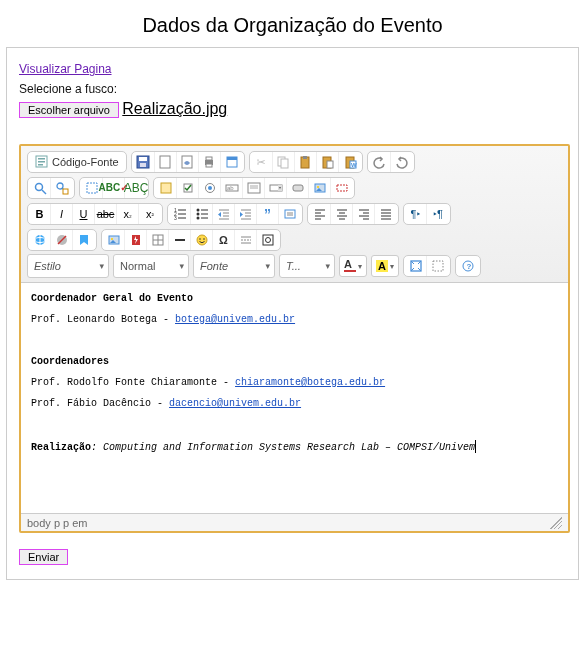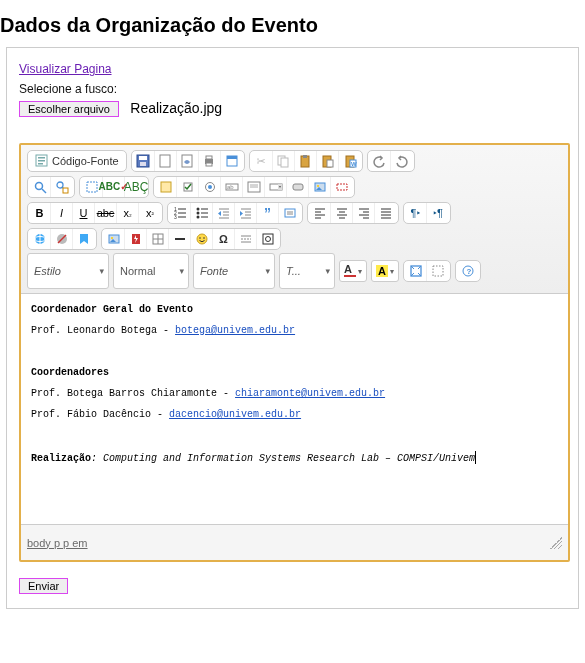--- a/index.html
+++ b/index.html
@@ -5,23 +5,23 @@
   * { box-sizing: border-box; }
   body {
     margin: 0;
     font-family: Verdana, Arial, sans-serif;
     font-size: 12px;
     background: #fff;
     color: #000;
     width: 585px;
   }
   h2.page-title {
-    text-align: left;
+    text-align: center;
     font-family: Verdana, Arial, sans-serif;
-    font-weight: bold;
+    font-weight: normal;
     font-size: 20px;
     margin: 14px 0 10px 0;
     color: #000;
   }
   .panel {
     border: 1px solid #ccc;
     margin: 0 6px 6px 6px;
     padding: 14px 8px 14px 12px;
     background: #fff;
   }
@@ -37,22 +37,23 @@
   }
   button.native {
     font-family: Arial, sans-serif;
     font-size: 11px;
     padding: 1px 8px;
     background: #efefef;
     border: 1px solid #d946ef;
     cursor: pointer;
   }
   .filename {
-    font-size: 14px;
-    margin-left: 8px;
+    font-size: 16px;
+    margin-left: 0;
+    text-decoration: underline;
   }
 
   
   .ckeditor {
     border: 2px solid #e3b04b;
     border-radius: 2px;
     margin-top: 26px;
     background: #fff;
   }
   .ck-toolbar {
@@ -104,21 +105,21 @@
   }
   .ck-select {
     display: inline-flex;
     align-items: center;
     justify-content: space-between;
     border: 1px solid #ccc;
     background: #fff;
     border-radius: 3px;
     padding: 0 4px 0 6px;
     margin-right: 4px;
-    height: 36px;
+    height: 24px;
     font-size: 11px;
     font-style: italic;
     color: #555;
     cursor: pointer;
     min-width: 56px;
   }
   .ck-select .sel-label { overflow: hidden; text-overflow: ellipsis; white-space: nowrap; }
   .ck-select .caret { font-size: 9px; color: #666; margin-left: 4px; font-style: normal; }
   .ck-txtcolor, .ck-bgcolor {
     display: inline-flex; align-items: center; gap:2px;
@@ -144,22 +145,21 @@
 
   .ck-footer {
     background: #f5f5f5;
     border-top: 1px solid #ccc;
     font-size: 11px;
     color: #6a6a6a;
     padding: 3px 6px;
     display: flex;
     justify-content: space-between;
     align-items: center;
-    height: 36px;
-    text-decoration: underline;
+    height: 18px;
   }
   .ck-footer .resize {
     width: 12px; height: 12px;
     background:
       linear-gradient(135deg, transparent 0 50%, #aaa 50% 55%, transparent 55% 65%, #aaa 65% 70%, transparent 70% 80%, #aaa 80% 85%, transparent 85%);
     cursor: nwse-resize;
   }
 
   .after-editor { margin-top: 16px; }
   .back-link { margin-top: 8px; }
@@ -577,21 +577,21 @@
     </div>
 
     <div class="ck-content">
       <p class="strong">Coordenador Geral do Evento</p>
       <p>
         <span>Prof. Leonardo Botega - </span><a href="#">botega@univem.edu.br</a>
       </p>
       <p>&nbsp;</p>
       <p class="strong">Coordenadores</p>
       <p>
-        <span>Prof. Botega Barros Chiaramonte - </span><a href="#">chiaramonte@univem.edu.br</a>
+        <span>Prof. Rodolfo Fonte Chiaramonte - </span><a href="#">chiaramonte@botega.edu.br</a>
       </p>
       <p>
         <span>Prof. Fábio Dacêncio - </span><a href="#">dacencio@univem.edu.br</a>
       </p>
       <p>&nbsp;</p>
       <p>
         <span class="strong">Realização</span><em><span>: Computing and Information Systems Research Lab – COMPSI/Univem</span><span class="cursor"></span></em>
       </p>
     </div>
 

